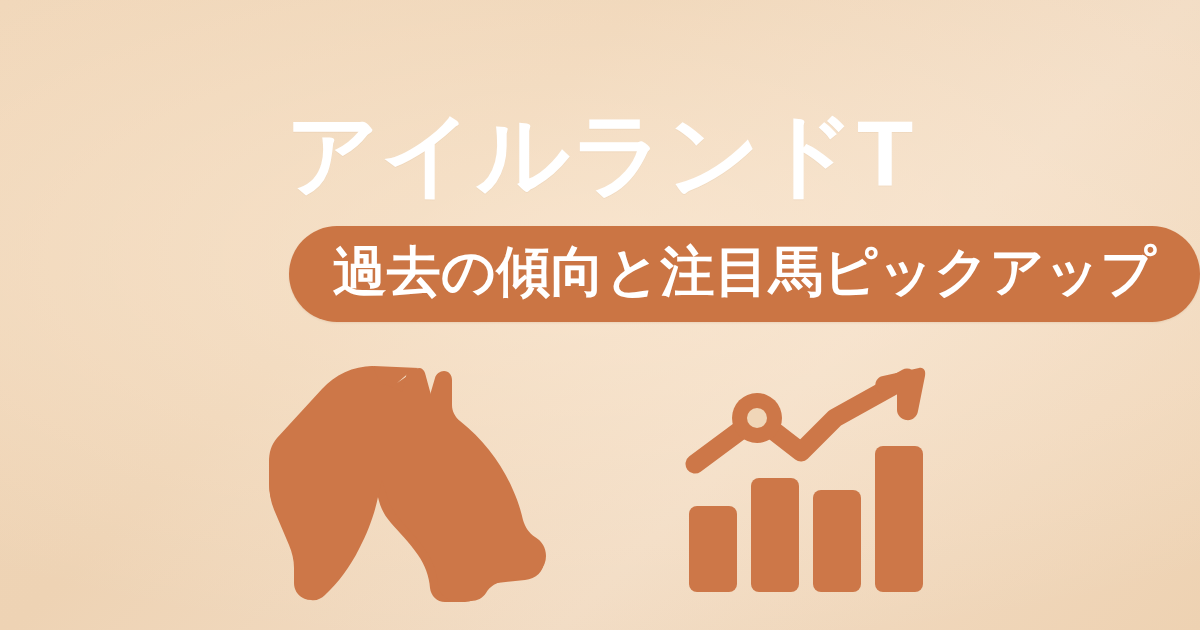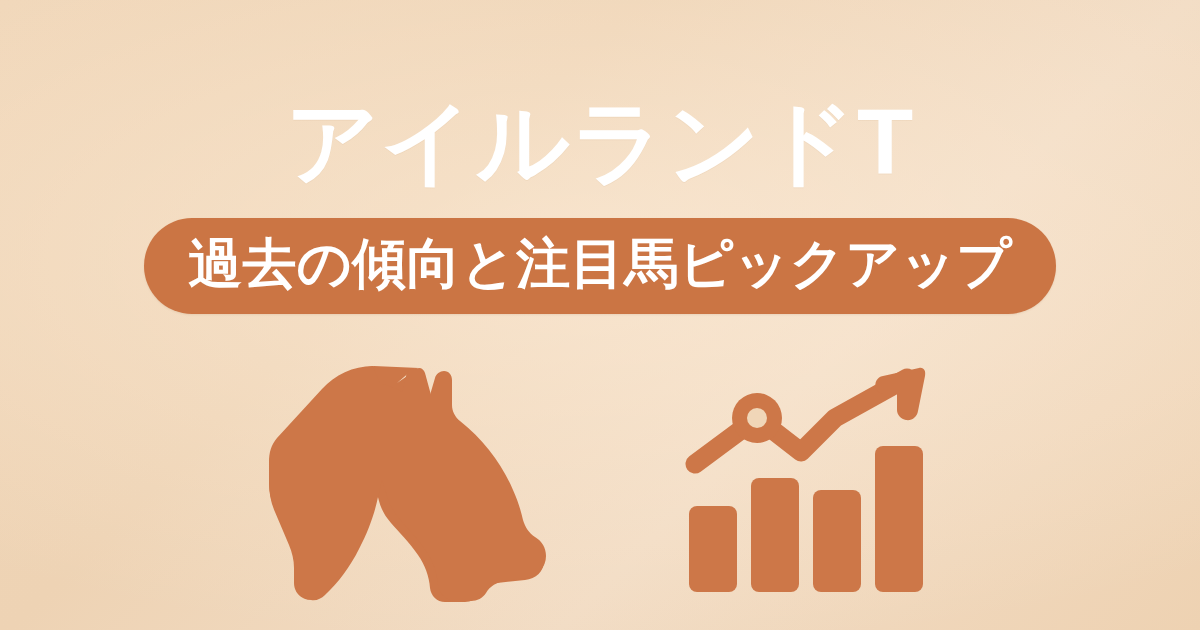--- a/index.html
+++ b/index.html
@@ -34,37 +34,37 @@
 
   #title-block {
     position: absolute;
     top: 96px;
     left: 0;
     width: 1200px;
     text-align: center;
   }
 
   #main-title {
-    margin: 0;
+    margin: 12px;
     color: #ffffff;
     font-size: 92px;
     line-height: 1.02;
     font-weight: 700;
     letter-spacing: 0.012em;
     white-space: nowrap;
     text-shadow: 0 1px 0 rgba(200,160,120,0.10);
   }
 
   #subtitle-row {
     position: absolute;
-    top: 218px;
+    top: 226px;
     left: 0;
     width: 1200px;
     display: flex;
-    justify-content: center;
+    justify-content: flex-end;
   }
 
   #subtitle-pill {
     background: #cb7544;
     color: #ffffff;
     border-radius: 48px;
     padding: 14px 44px 18px 44px;
     font-size: 54px;
     line-height: 1.18;
     font-weight: 700;

